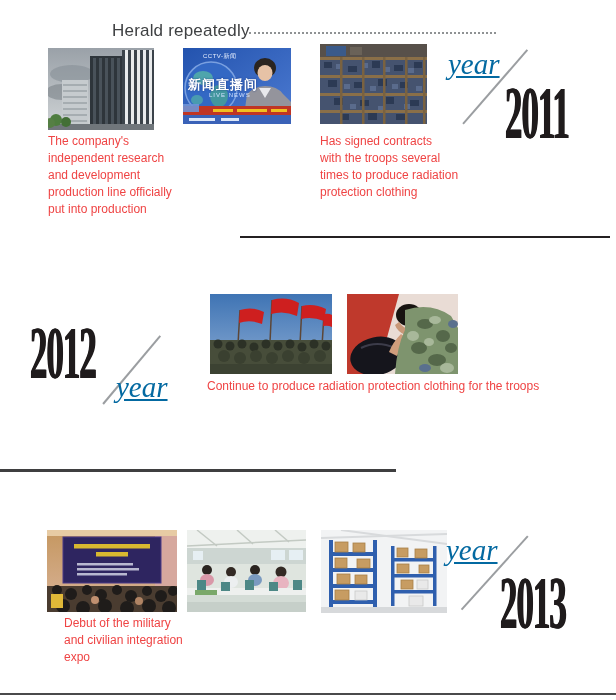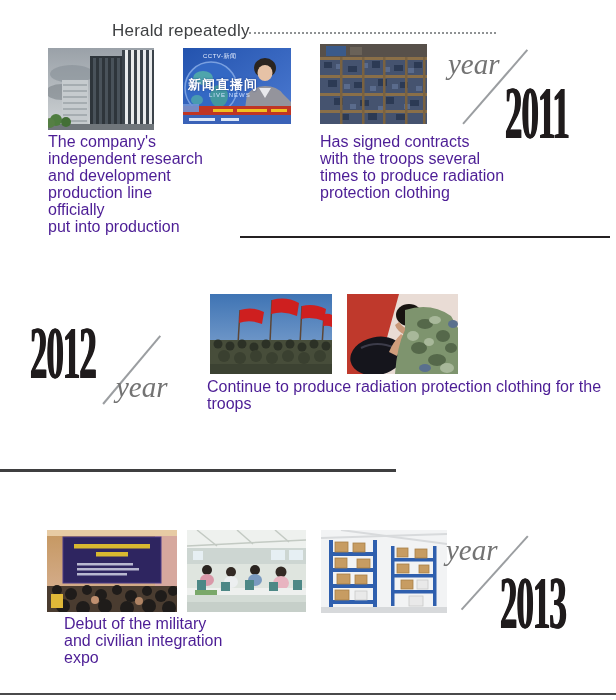--- a/index.html
+++ b/index.html
@@ -1,23 +1,23 @@
 <!DOCTYPE html>
 <html><head>
 <meta charset="utf-8">
 <style>
   html,body{margin:0;padding:0;background:#ffffff;}
   .page{position:relative;width:616px;height:700px;background:#ffffff;
         font-family:"Liberation Sans",sans-serif;overflow:hidden;}
   .abs{position:absolute;}
   .header-title{font-size:17px;color:#3f4143;letter-spacing:.2px;}
   .dotline{height:0;border-bottom:2px dotted #8f9294;}
-  .caption{font-size:16px;line-height:17px;color:#4c1d95;white-space:pre-line;}
+  .caption{font-size:12px;line-height:17px;color:#ef4444;white-space:pre-line;}
   .year-word{font-family:"Liberation Serif",serif;font-style:italic;
-             font-size:29px;color:#737373;line-height:1;}
+             font-size:29px;color:#0369a1;line-height:1;text-decoration:underline;}
   .slash{height:1.5px;background:#9b9ea1;}
   .big-year{font-family:"Liberation Serif",serif;font-weight:bold;font-size:74px;
             line-height:1;color:#1f1b1c;letter-spacing:-2px;
             transform:scaleX(0.47);transform-origin:left top;
             text-shadow:1.2px 0 0 currentColor,-1.2px 0 0 currentColor;}
   .divider{background:#242021;}
   .photo{overflow:hidden;text-align:center;}
   .photo svg{display:block;}
   .cctv-headline{position:absolute;left:5px;top:28px;font-size:13px;font-weight:bold;
                  color:#ffffff;letter-spacing:1px;text-shadow:0 0 2px #1a3a80;}

